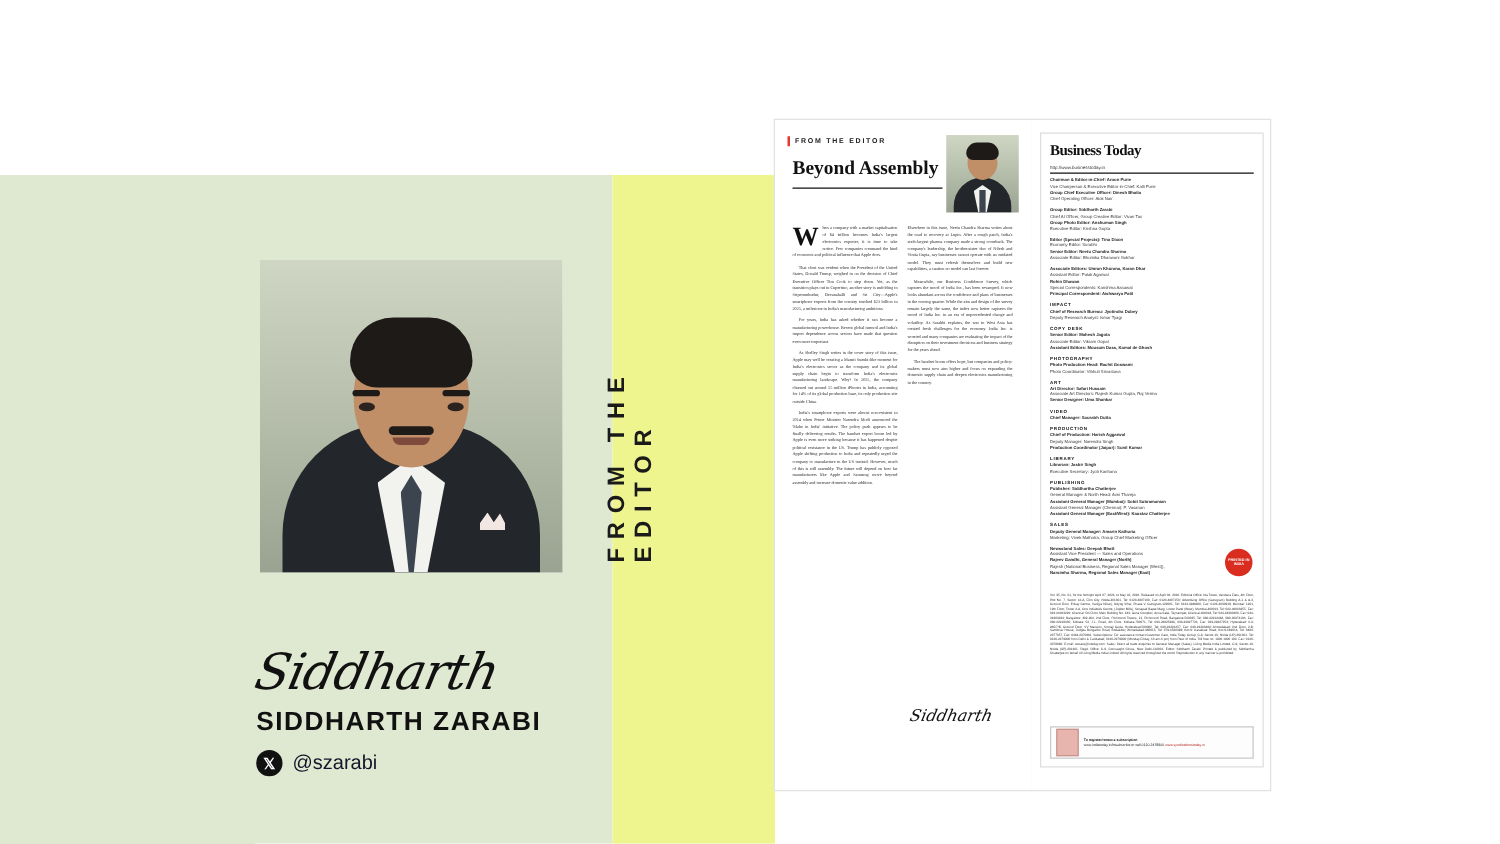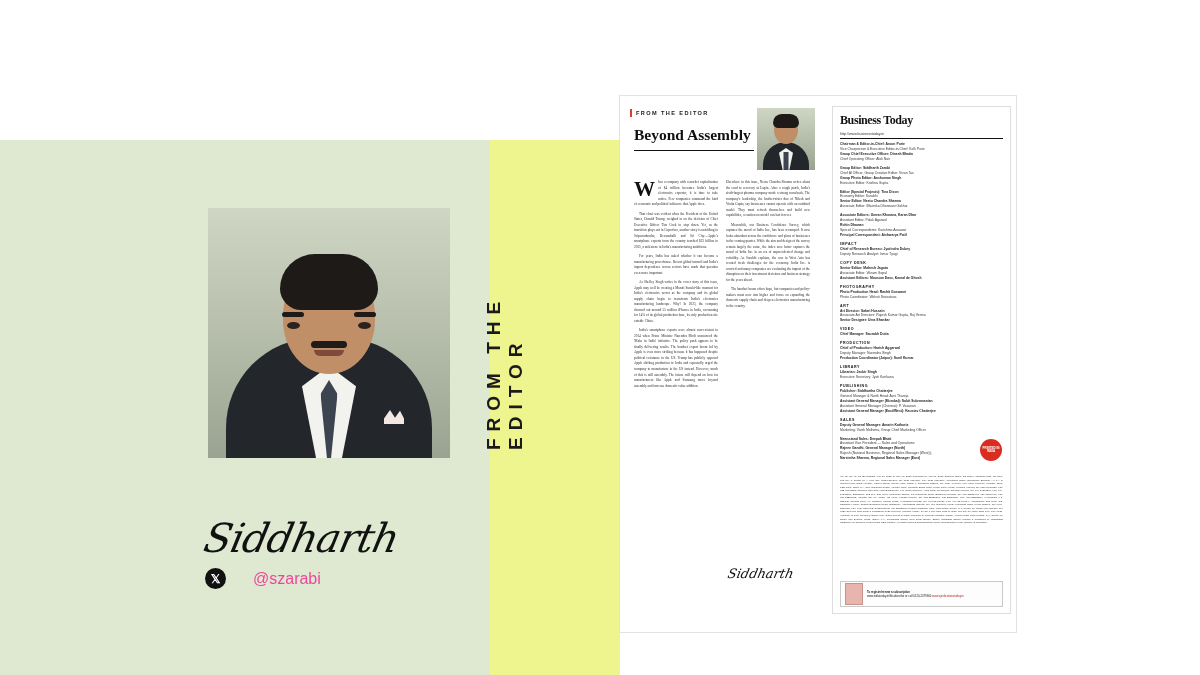--- a/index.html
+++ b/index.html
@@ -90,21 +90,21 @@
   }
   .sign-name{
     margin-top:8px;font-size:21px;font-weight:700;letter-spacing:1.2px;color:#111;
   }
   .handle-row{display:flex;align-items:center;gap:8px;margin-top:10px;}
   .x-badge{
     width:21px;height:21px;border-radius:50%;background:#111;color:#fff;
     font-size:12px;font-weight:700;display:flex;align-items:center;justify-content:center;
     font-family:"Liberation Sans", sans-serif;
   }
-  .handle{font-size:16px;color:#ec4899;font-weight:400;margin-left:19px;}
+  .handle{font-size:16px;color:#0f172a;font-weight:400;}
 
   
   .spread{
     position:absolute;left:620px;top:96px;width:396px;height:536px;
     background:#1d4ed8;
     box-shadow:0 0 0 1px #e2e2e2;
   }
   .page{position:absolute;top:0;height:536px;background:#fff;}
   .page-left{left:0;width:205px;border-right:1px solid #ececec;}
   .page-right{left:205px;width:191px;}
@@ -210,20 +210,21 @@
     <div class="p-eye r"></div>
     <div class="p-moust"></div>
     <div class="p-mouth"></div>
   </div>
 </div>
 
 <div class="vert-title">FROM THE EDITOR</div>
 
 <div class="sign-wrap">
   <div class="signature">Siddharth</div>
+  <div class="sign-name">SIDDHARTH ZARABI</div>
   <div class="handle-row">
     <div class="x-badge">𝕏</div>
     <div class="handle">@szarabi</div>
   </div>
 </div>
 
 <div class="spread">
 
   <div class="page page-left">
     <div class="fte-bar">FROM THE EDITOR</div>

